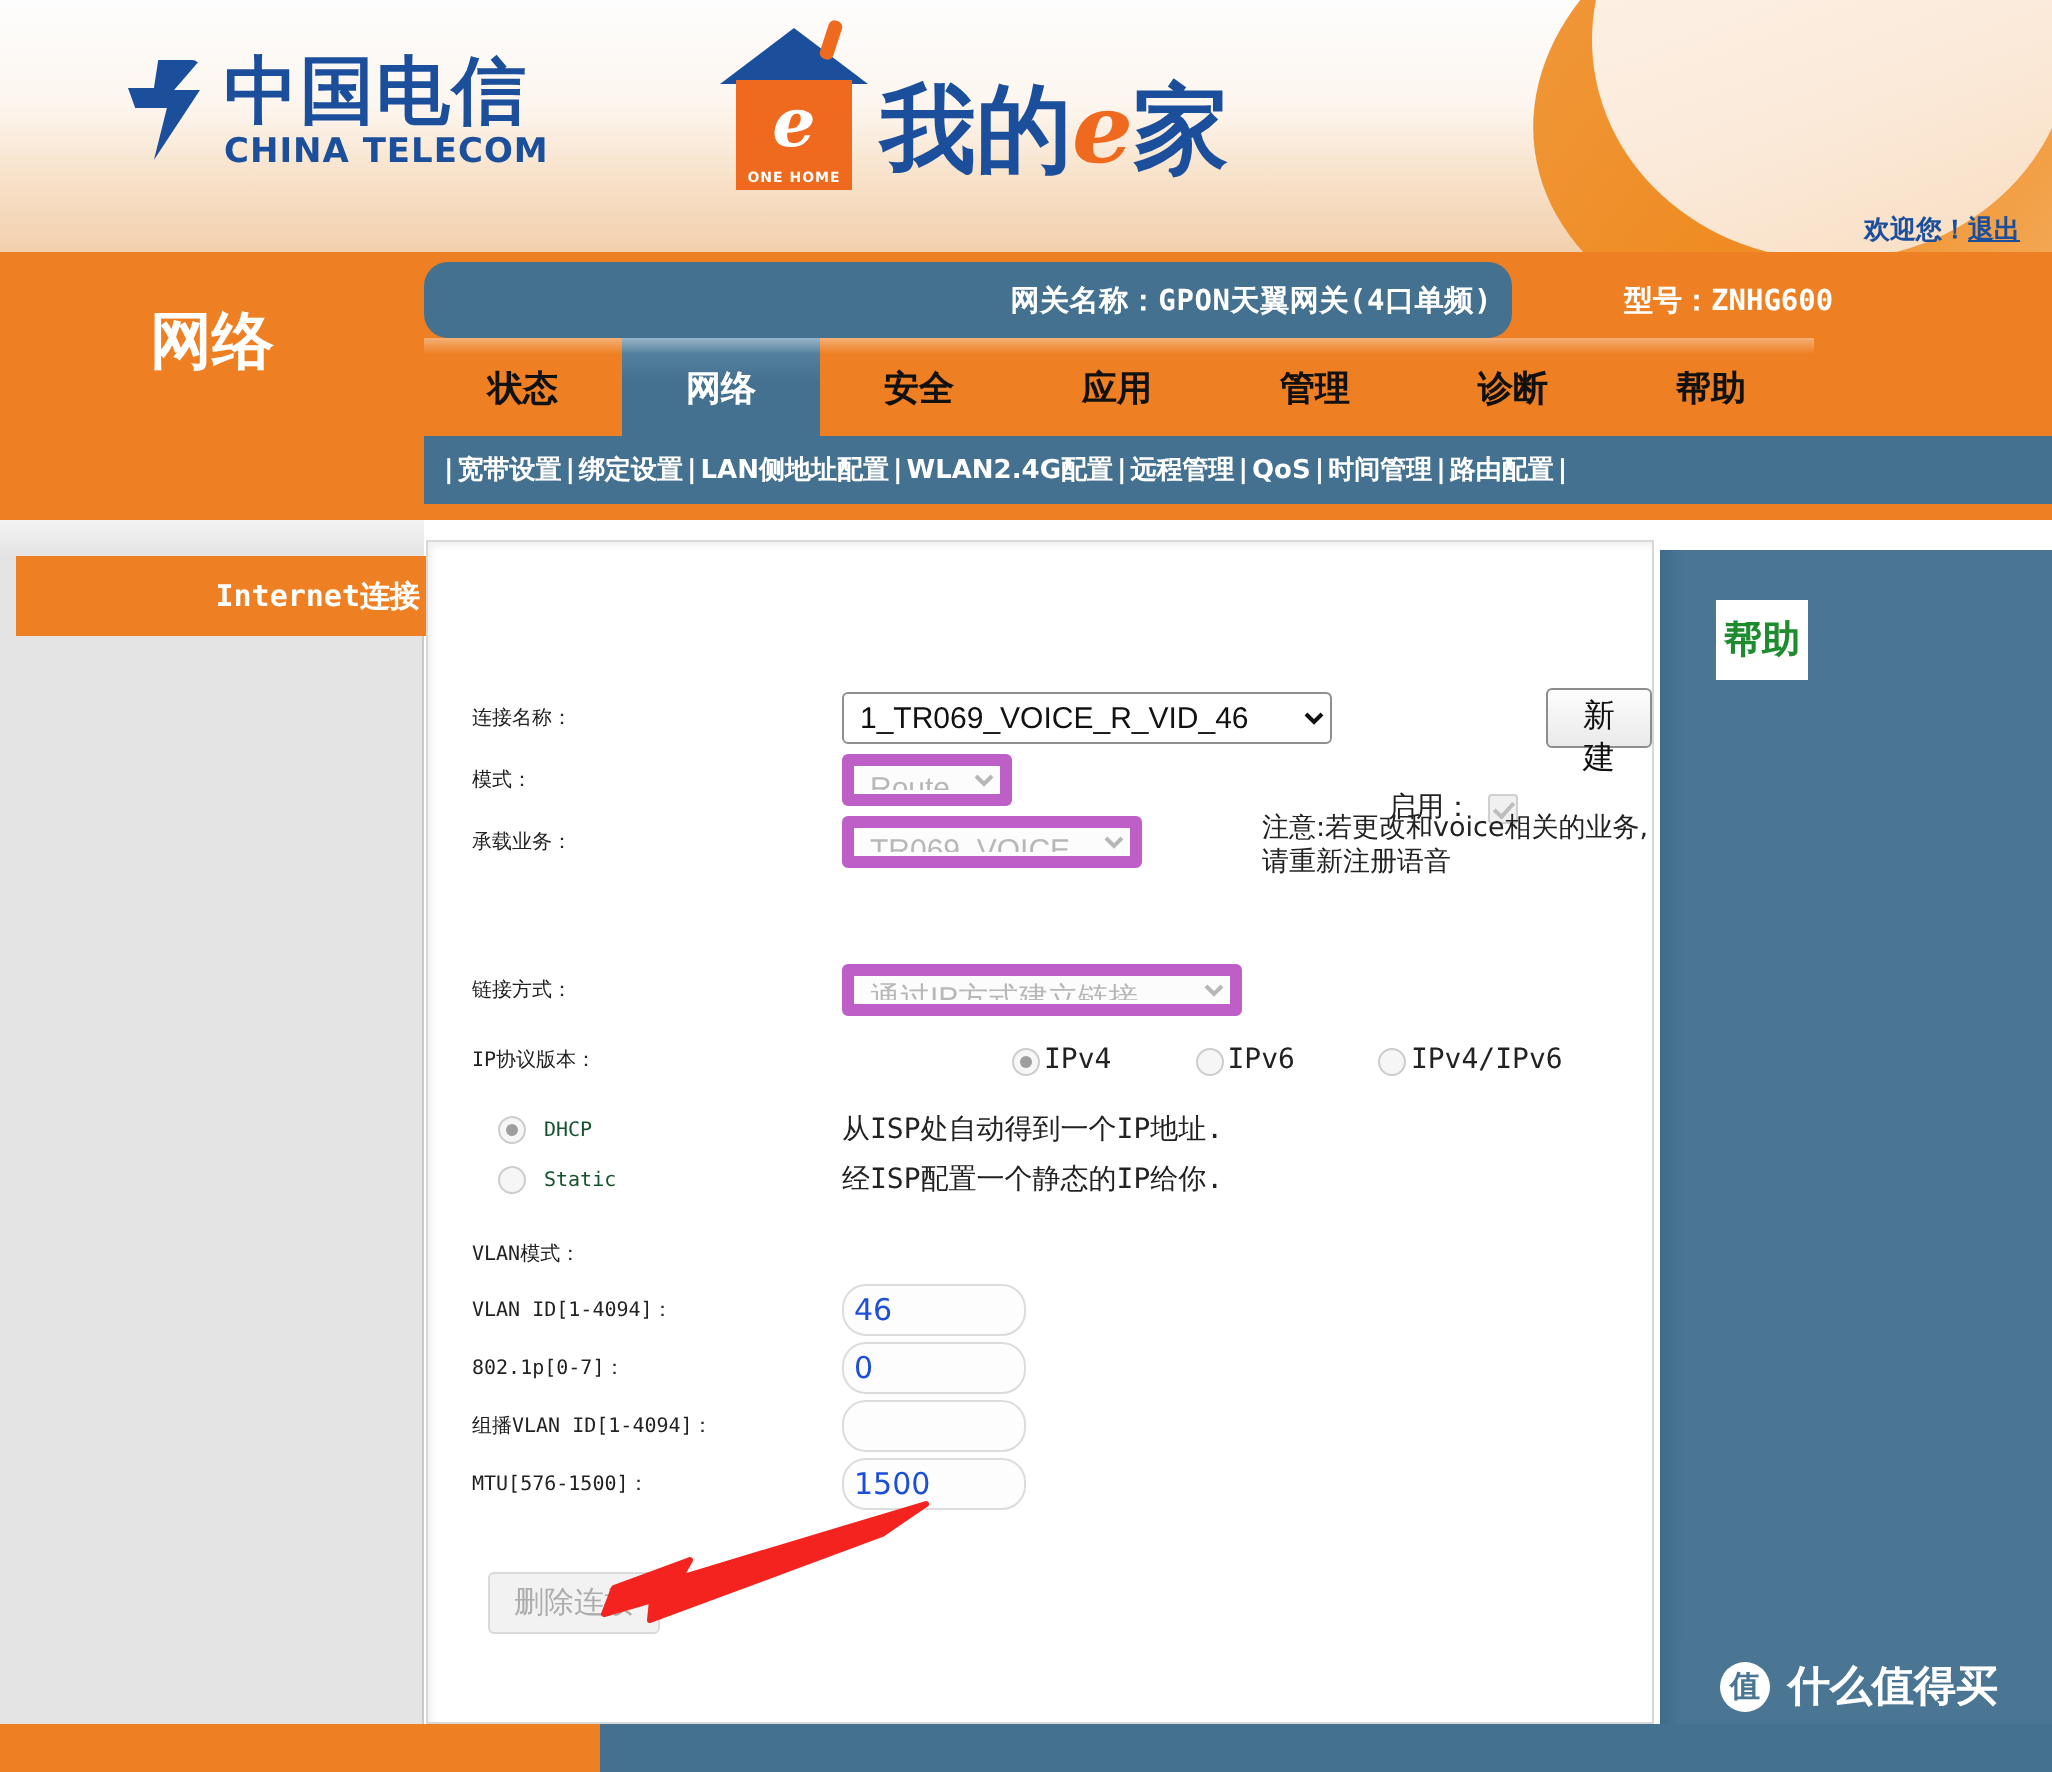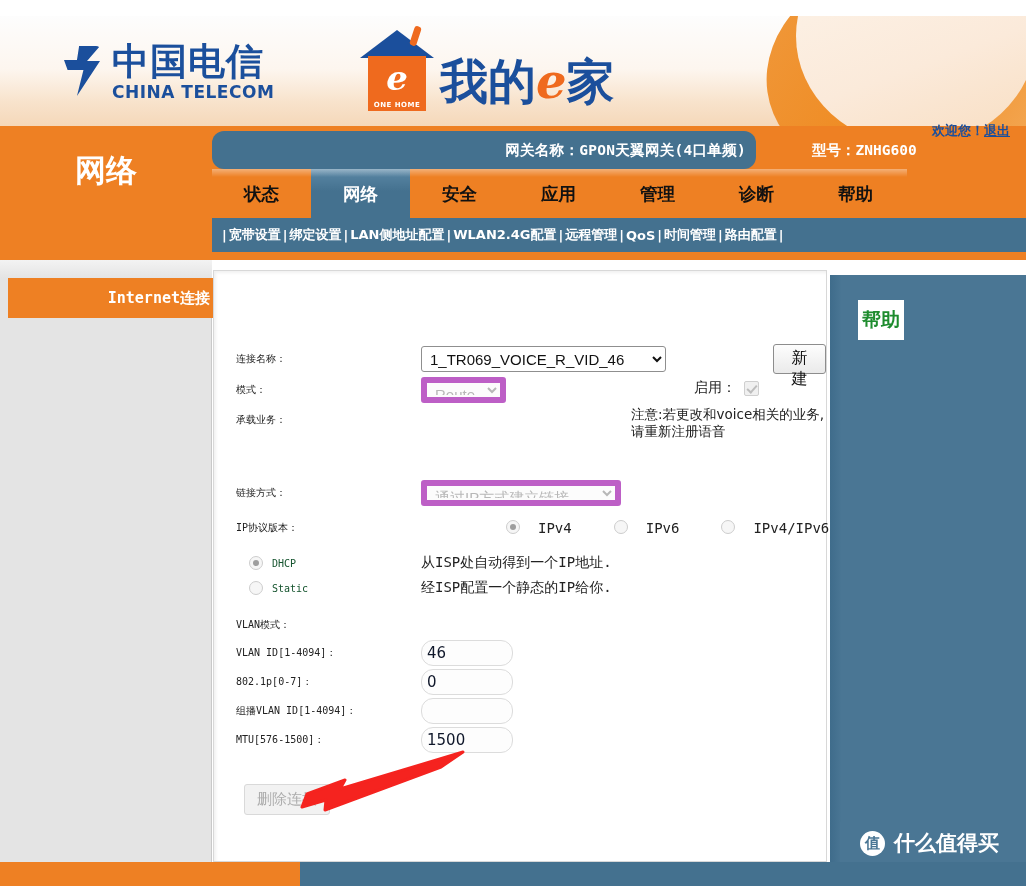--- a/index.html
+++ b/index.html
@@ -10,21 +10,20 @@
     background:#ffffff;
     position:relative;
     overflow:hidden;
   }
 
   
   .banner{
     position:absolute; left:0; top:0; width:1026px; height:126px;
     background:linear-gradient(to bottom,#fdfdfd 0%,#fdf6ef 42%,#f8e3cc 68%,#f3d0ad 100%);
     overflow:hidden;
-    margin-top:16px;
   }
   .banner-swoosh{
     position:absolute; right:-40px; top:-60px; width:300px; height:230px;
     border-radius:50%;
     background:linear-gradient(135deg,#f09a3e 0%,#ef8b22 50%,#f5b266 100%);
     transform:rotate(-8deg);
   }
   .banner-swoosh2{
     position:absolute; right:-10px; top:-90px; width:240px; height:220px;
     border-radius:50%;
@@ -243,40 +242,40 @@
     width:14px; height:14px; border-radius:50%;
     border:1px solid #cdcdcd; background:#f6f6f6;
     position:relative; display:inline-block; flex:0 0 14px;
   }
   .radio.on:after{
     content:""; position:absolute; left:3px; top:3px; width:6px; height:6px;
     border-radius:50%; background:#9e9e9e;
   }
   .ipver-opts{ display:flex; align-items:center; }
   .ipver-opts .opt{
-    display:flex; align-items:flex-start; gap:18px;
+    display:flex; align-items:flex-end; gap:2px;
     font-family:"DejaVu Sans Mono","Liberation Mono",monospace;
     font-size:14px;
   }
   .dhcp-block{ margin-top:14px; }
   .dhcp-row{ display:flex; align-items:center; margin-bottom:7px; }
   .dhcp-opt{
     width:185px; flex:0 0 185px; display:flex; align-items:center; gap:9px;
     padding-left:13px;
     font-family:"DejaVu Sans Mono","Liberation Mono",monospace;
     font-size:10px; color:#14532d;text-align:right;
   }
   .dhcp-desc{
     font-size:14px; color:#222;
     font-family:"DejaVu Sans Mono","Liberation Mono",monospace;
   }
 
   input.txt{
     width:92px; height:26px; font-size:15px; padding:2px 5px;
-    border:1px solid #dcdcdc; background:#fdfdfd; color:#0f172a;
+    border:1px solid #dcdcdc; background:#fdfdfd; color:#1d4ed8;
     border-radius:12px;
     font-family:"DejaVu Sans","Liberation Sans",sans-serif;
   }
   .vlan-block{ margin-top:16px; }
   .vlan-block .frow{ margin-bottom:3px; }
 
   .btn-del{
     margin-top:28px; margin-left:8px;
     font-size:15px; padding:5px 12px;
     border:1px solid #d9d9d9; background:#f2f2f2; color:#adadad;
@@ -396,28 +395,33 @@
         <button class="btn-new">新建</button>
       </div>
 
       <div class="frow" style="position:relative;">
         <div class="flabel">模式：</div>
         <div class="fctl">
           <select class="sel dim" style="width:85px;" disabled="">
             <option>Route</option>
           </select>
         </div>
-        <div class="enable-wrap" style="top:2px;">
+        <div class="enable-wrap" style="top:18px;">
           <span>启用：</span>
           <span class="chk"></span>
         </div>
       </div>
 
       <div class="frow" style="position:relative;">
         <div class="flabel">承载业务：</div>
+        <div class="fctl">
+          <select class="sel dim" style="width:150px;" disabled="">
+            <option>TR069_VOICE</option>
+          </select>
+        </div>
         <div class="note" style="top:-2px;">注意:若更改和voice相关的业务,请重新注册语音</div>
       </div>
 
       <div class="frow" style="margin-top:48px;">
         <div class="flabel">链接方式：</div>
         <div class="fctl">
           <select class="sel dim" style="width:200px;" disabled="">
             <option>通过IP方式建立链接</option>
           </select>
         </div>

